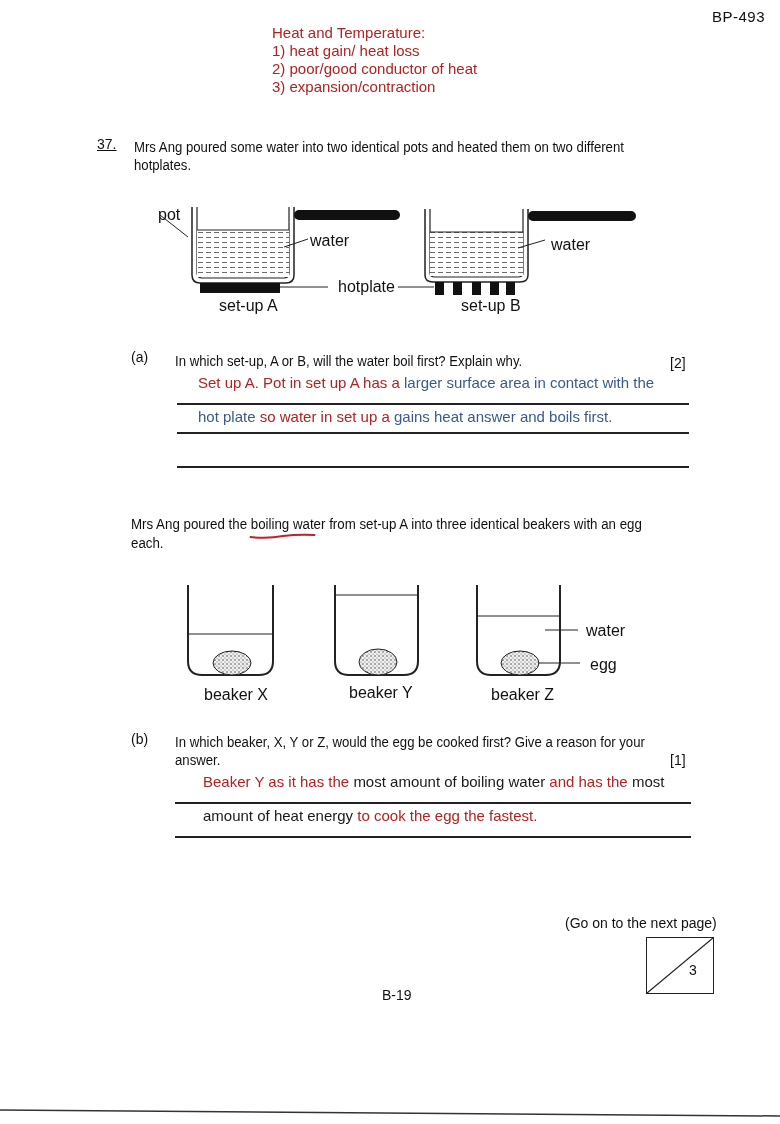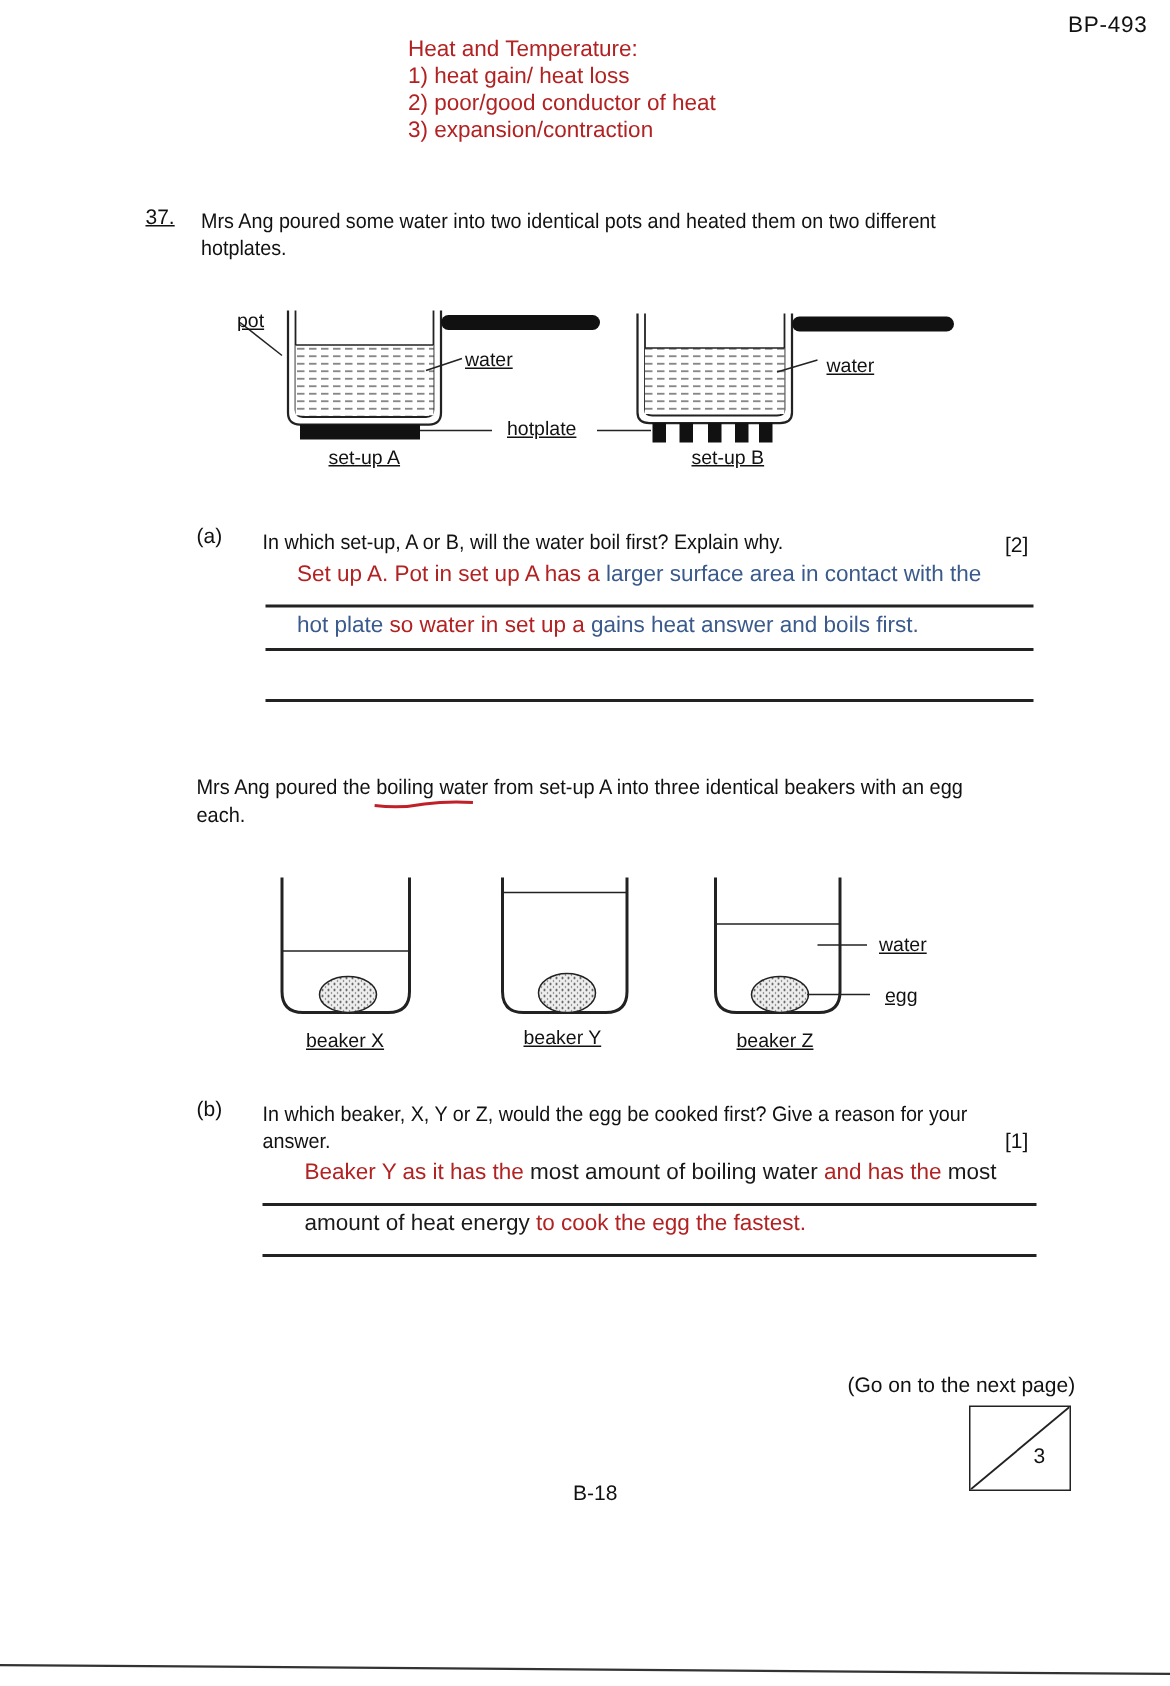--- a/index.html
+++ b/index.html
@@ -8,21 +8,21 @@
     font-family:"Liberation Sans", sans-serif; color:#111;
   }
   .abs { position:absolute; }
   .red { color:#b22222; }
   .blue { color:#3a5a8c; }
   .blk { color:#1a1a1a; }
   .topic { left:272px; top:24px; font-size:15px; line-height:18px; color:#b22222; }
   .code { left:712px; top:8px; font-size:15px; letter-spacing:0.5px; color:#111; }
   .qnum { left:97px; top:136px; font-size:14px;text-decoration:underline; }
   .qtext { left:134px; top:138px; width:560px; font-size:14px; line-height:18px; transform:scaleX(0.94); transform-origin:left; }
-  .lbl { font-size:13px; color:#111;text-decoration:underline; }
+  .lbl { font-size:16px; color:#111; }
   .sub { font-size:14px; }
   .ans { font-size:15px; }
   .line { position:absolute; height:2px; background:#222; }
   .marks { font-size:14px; }
   .footer-note { left:565px; top:915px; font-size:14px; }
   .pagebox { left:646px; top:937px; width:66px; height:55px; border:1.5px solid #222; }
   .pagecode { left:382px; top:987px; font-size:14px; }
 </style>
 </head>
 <body>
@@ -157,17 +157,17 @@
 </div>
 <div class="line" style="left:175px;top:836px;width:516px"></div>
 
 <div class="abs footer-note">(Go on to the next page)</div>
 <div class="abs pagebox">
   <svg width="66" height="55" style="position:absolute;left:0;top:0">
       <line x1="0" y1="55" x2="66" y2="0" stroke="#222" stroke-width="1.3"></line>
     </svg>
   <div style="position:absolute;left:42px;top:24px;font-size:14px">3</div>
 </div>
-<div class="abs pagecode">B-18</div>
+<div class="abs pagecode">B-19</div>
 
 <svg class="abs" style="left:0;top:1108px" width="780" height="10">
   <line x1="0" y1="2" x2="780" y2="8" stroke="#333" stroke-width="1.5"></line>
 </svg>
 
 </body></html>

